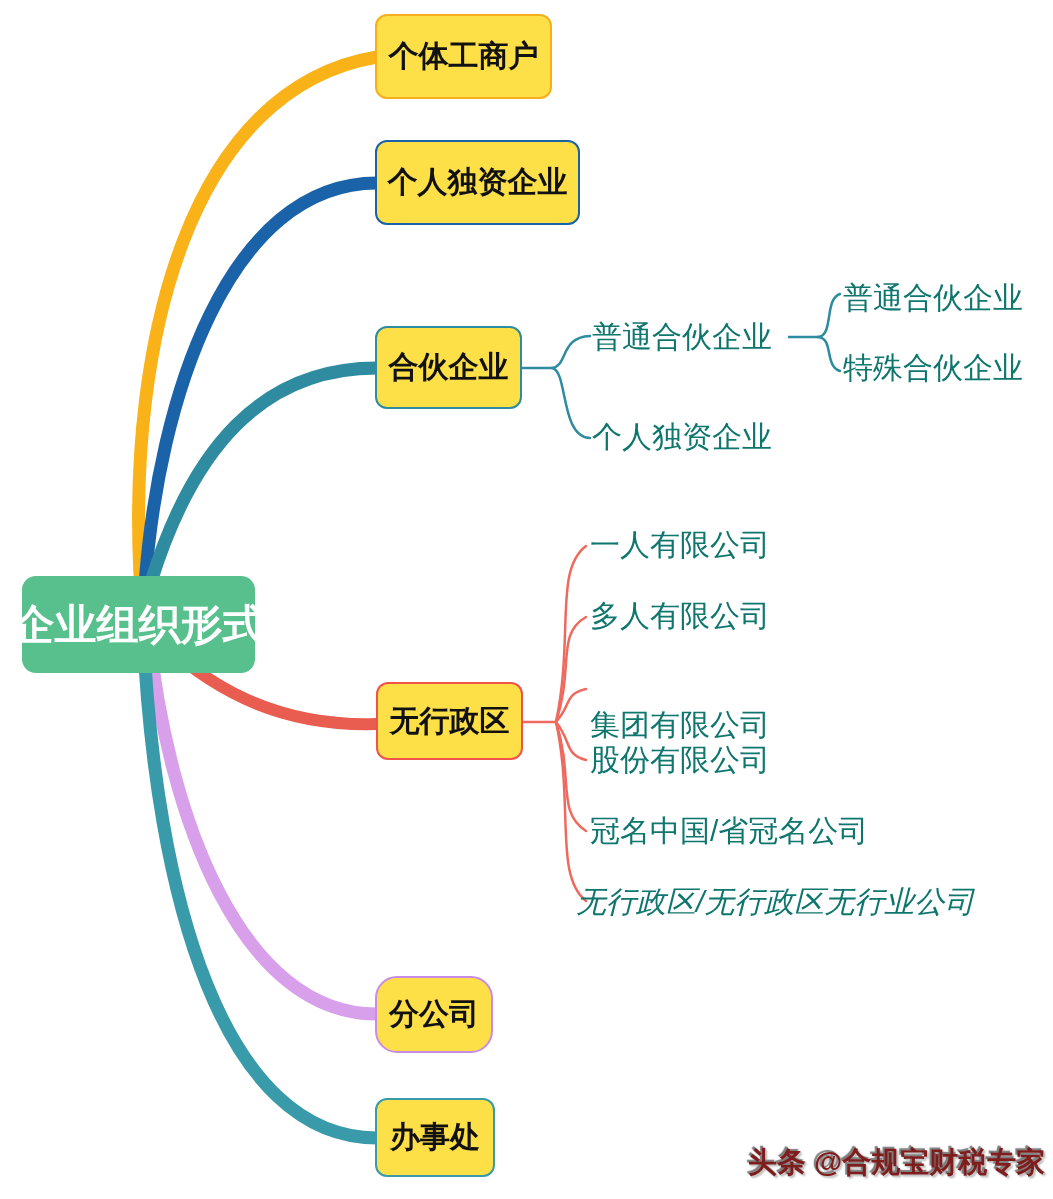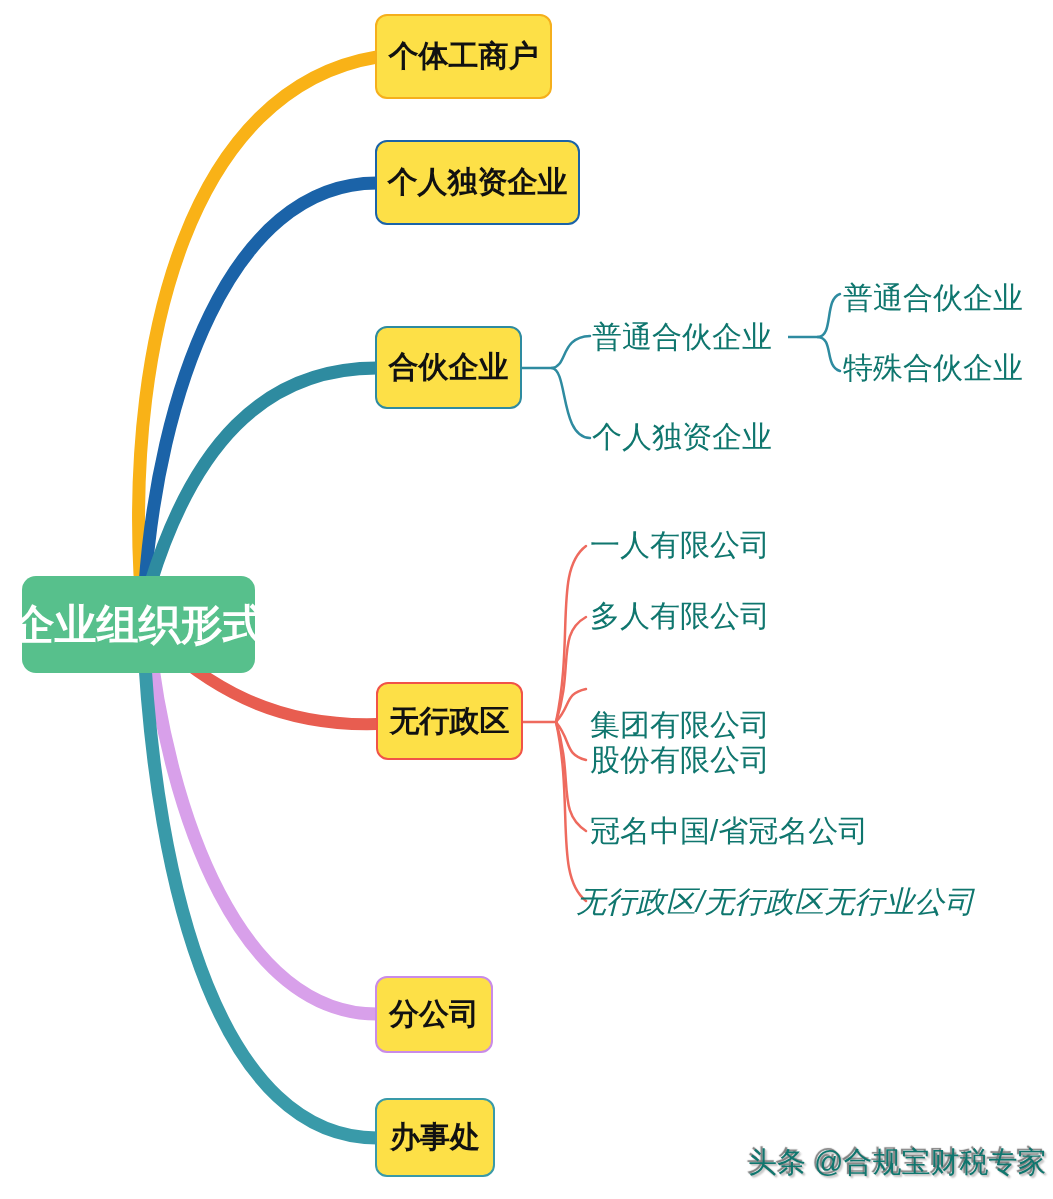--- a/index.html
+++ b/index.html
@@ -16,39 +16,39 @@
   .root{
     position:absolute;left:22px;top:548px;width:233px;height:97px;
     background:#57c08c;border-radius:14px;border:none;
     display:flex;align-items:center;justify-content:center;
     font-weight:bold;font-size:42px;color:#ffffff;white-space:nowrap;margin-top:28px;
   }
   .b0{left:375px;top:14px;width:177px;height:85px;border-color:#f5af1c;}
   .b1{left:375px;top:140px;width:205px;height:85px;border-color:#1b63a8;}
   .b2{left:375px;top:326px;width:147px;height:83px;border-color:#2e8ba0;}
   .b3{left:376px;top:682px;width:147px;height:78px;border-color:#f05348;}
-  .b4{left:375px;top:976px;width:118px;height:77px;border-color:#c98be8;}
+  .b4{left:375px;top:976px;width:118px;height:77px;border-color:#c98be8;border-radius:22px;}
   .b5{left:375px;top:1098px;width:120px;height:79px;border-color:#399aa9;}
   .leaf{
     position:absolute;white-space:nowrap;font-size:30px;color:#0f766e;
     height:42px;line-height:42px;
   }
   .lf-putong2{left:592px;top:316px;}
   .lf-youxianhh{left:592px;top:416px;}
   .lf-putong3{left:843px;top:277px;}
   .lf-teshu3{left:843px;top:347px;}
   .lf-yiren{left:590px;top:524px;}
   .lf-duoren{left:590px;top:595px;}
   .lf-jituan{left:590px;top:704px;text-align:center;}
   .lf-gufen{left:590px;top:739px;}
   .lf-guanming{left:590px;top:810px;}
   .lf-wuxingzheng{left:576px;top:881px;font-style:italic;}
   .watermark{
     position:absolute;left:748px;top:1143px;white-space:nowrap;
-    font-size:29px;font-weight:normal;color:#0f766e;
+    font-size:29px;font-weight:bold;color:#7f1d1d;
     text-shadow:-2px -2px 1px #7d7d7d,1px 1px 0 #c8c8c8,2px 2px 2px #bdbdbd;
   }
 </style>
 </head>
 <body>
 
 <div class="canvas">
 
   <svg class="links" viewBox="0 0 1053 1199">
 

